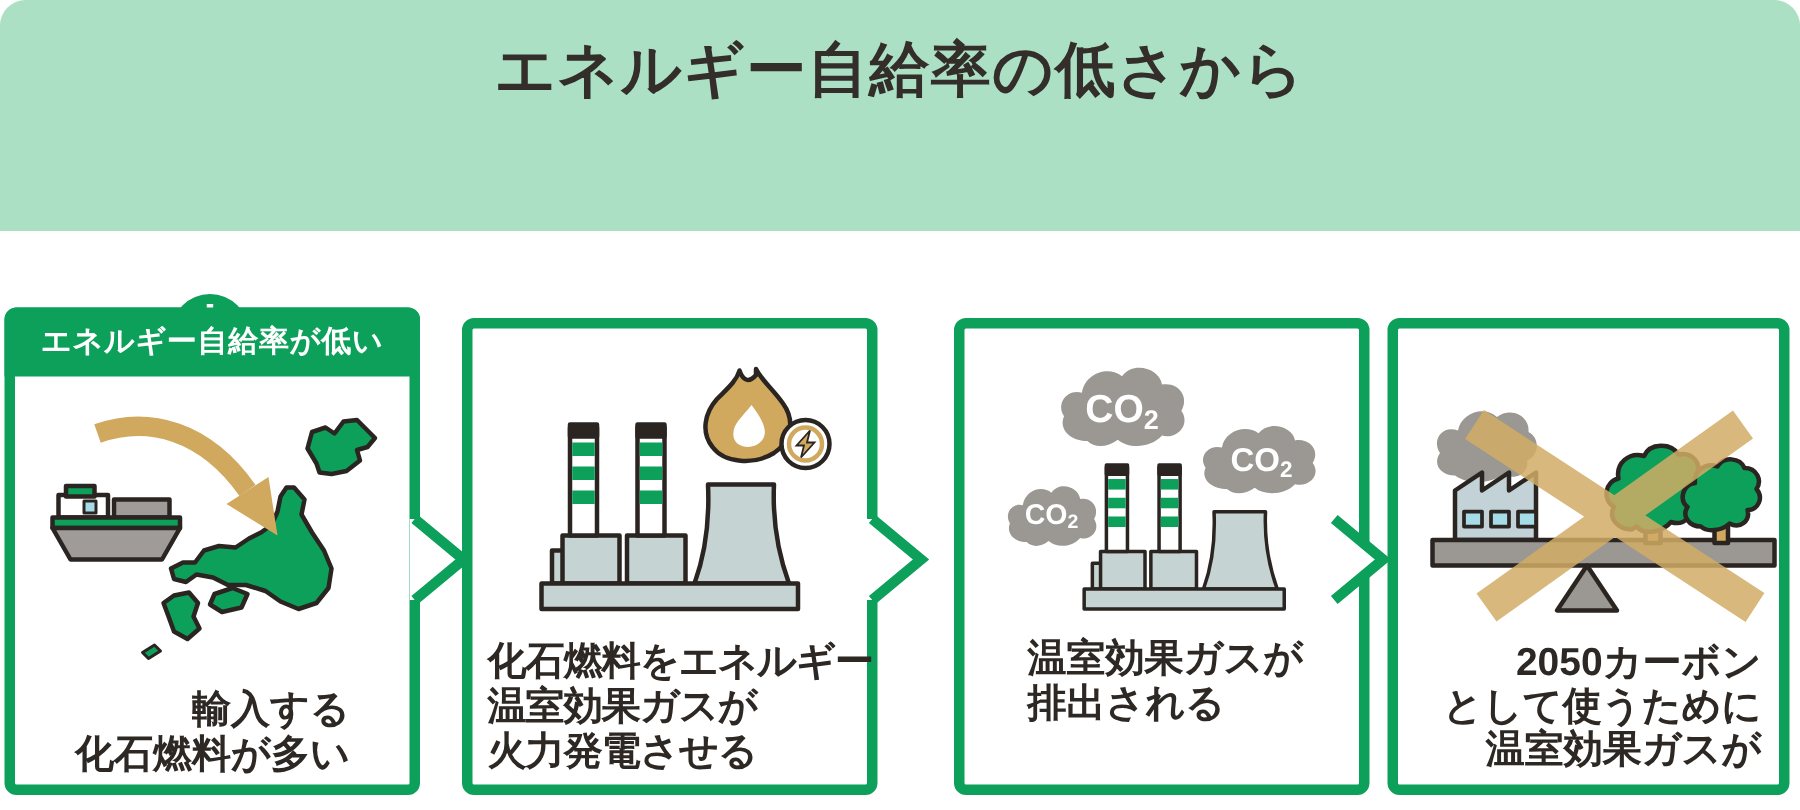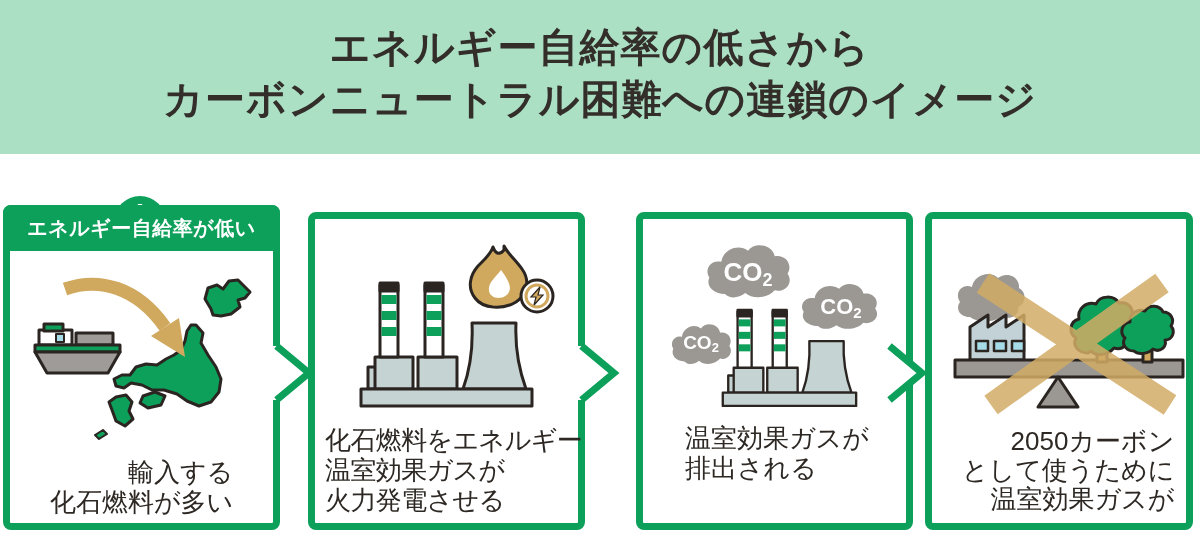--- a/index.html
+++ b/index.html
@@ -10,36 +10,36 @@
     --cloudgray:#9B9793;
     --plantfill:#C6D3D3;
     --factoryfill:#C2D2D6;
     --winblue:#A6DBE8;
     --titletext:#332E29;
     --captext:#2D2823;
   }
   *{margin:0;padding:0;box-sizing:border-box;}
   body{background:#fff;}
   .page{position:relative;width:1200px;height:540px;background:#fff;overflow:hidden;
-        font-family:"Liberation Sans","DejaVu Sans",sans-serif;}
+        font-family:"Liberation Sans","DejaVu Sans",sans-serif;border-radius:17px;}
   .hdr{position:absolute;left:0;top:0;width:1200px;height:154px;background:var(--mint);
        color:var(--titletext);text-align:center;font-weight:700;font-size:40px;line-height:52px;
        padding-top:21px;letter-spacing:1px;}
   .panel{position:absolute;background:#fff;border:7px solid var(--green);border-radius:8px;}
   .p1{left:3px;top:205px;width:277px;height:325px;}
   .p2{left:308px;top:212px;width:277px;height:318px;}
   .p3{left:636px;top:212px;width:277px;height:318px;}
   .p4{left:925px;top:212px;width:268px;height:318px;}
   .band{position:absolute;left:-7px;right:-7px;top:-7px;height:46px;background:var(--green);
         border-radius:8px 8px 0 0;color:#fff;font-size:20px;line-height:46px;text-align:center;
         font-weight:700;letter-spacing:0.5px;}
   .bump{position:absolute;left:104px;top:-16px;width:52px;height:52px;border-radius:50%;
         background:var(--green);color:#fff;font-weight:700;font-size:30px;text-align:center;
         line-height:36px;}
-  .caption{position:absolute;font-size:26px;line-height:30px;font-weight:400;color:var(--captext);
+  .caption{position:absolute;font-size:26px;line-height:30px;font-weight:700;color:var(--captext);
            white-space:nowrap;}
   .p1 .caption{left:40px;top:245px;text-align:right;}
   .p2 .caption{left:10px;top:206px;letter-spacing:-0.6px;}
   .p3 .caption{left:42px;top:204px;}
   .p4 .caption{left:30px;top:208px;line-height:29px;text-align:right;}
   .illus{position:absolute;}
   .p1 .illus{left:5px;top:63px;}
   .p2 .illus{left:40px;top:21px;}
   .p3 .illus{left:17px;top:6px;}
   .p4 .illus{left:18px;top:46px;}
@@ -70,21 +70,20 @@
       <rect x="1" y="106" width="171" height="17" fill="#C6D3D3"></rect>
     </g>
     <path id="cloud-p" fill="#9B9793" d="M25,62 C12,62 4,53 8,44 C2,35 10,24 21,27 C23,13 40,7 50,15 C58,4 77,9 79,21 C91,19 99,30 93,40 C100,50 90,61 79,58 C71,67 55,68 47,61 C39,67 30,67 25,62 Z"></path>
   </defs>
 </svg>
 
 <div class="page">
 
   <header class="hdr">
     <div>エネルギー自給率の低さから</div>
-    <div>カーボンニュートラル困難への連鎖のイメージ</div>
   </header>
 
   <section class="panel p1">
     <div class="bump">
       <span>!</span>
     </div>
     <div class="band">
       <span>エネルギー自給率が低い</span>
     </div>
     <svg class="illus" width="260" height="170" viewBox="0 0 260 170">

